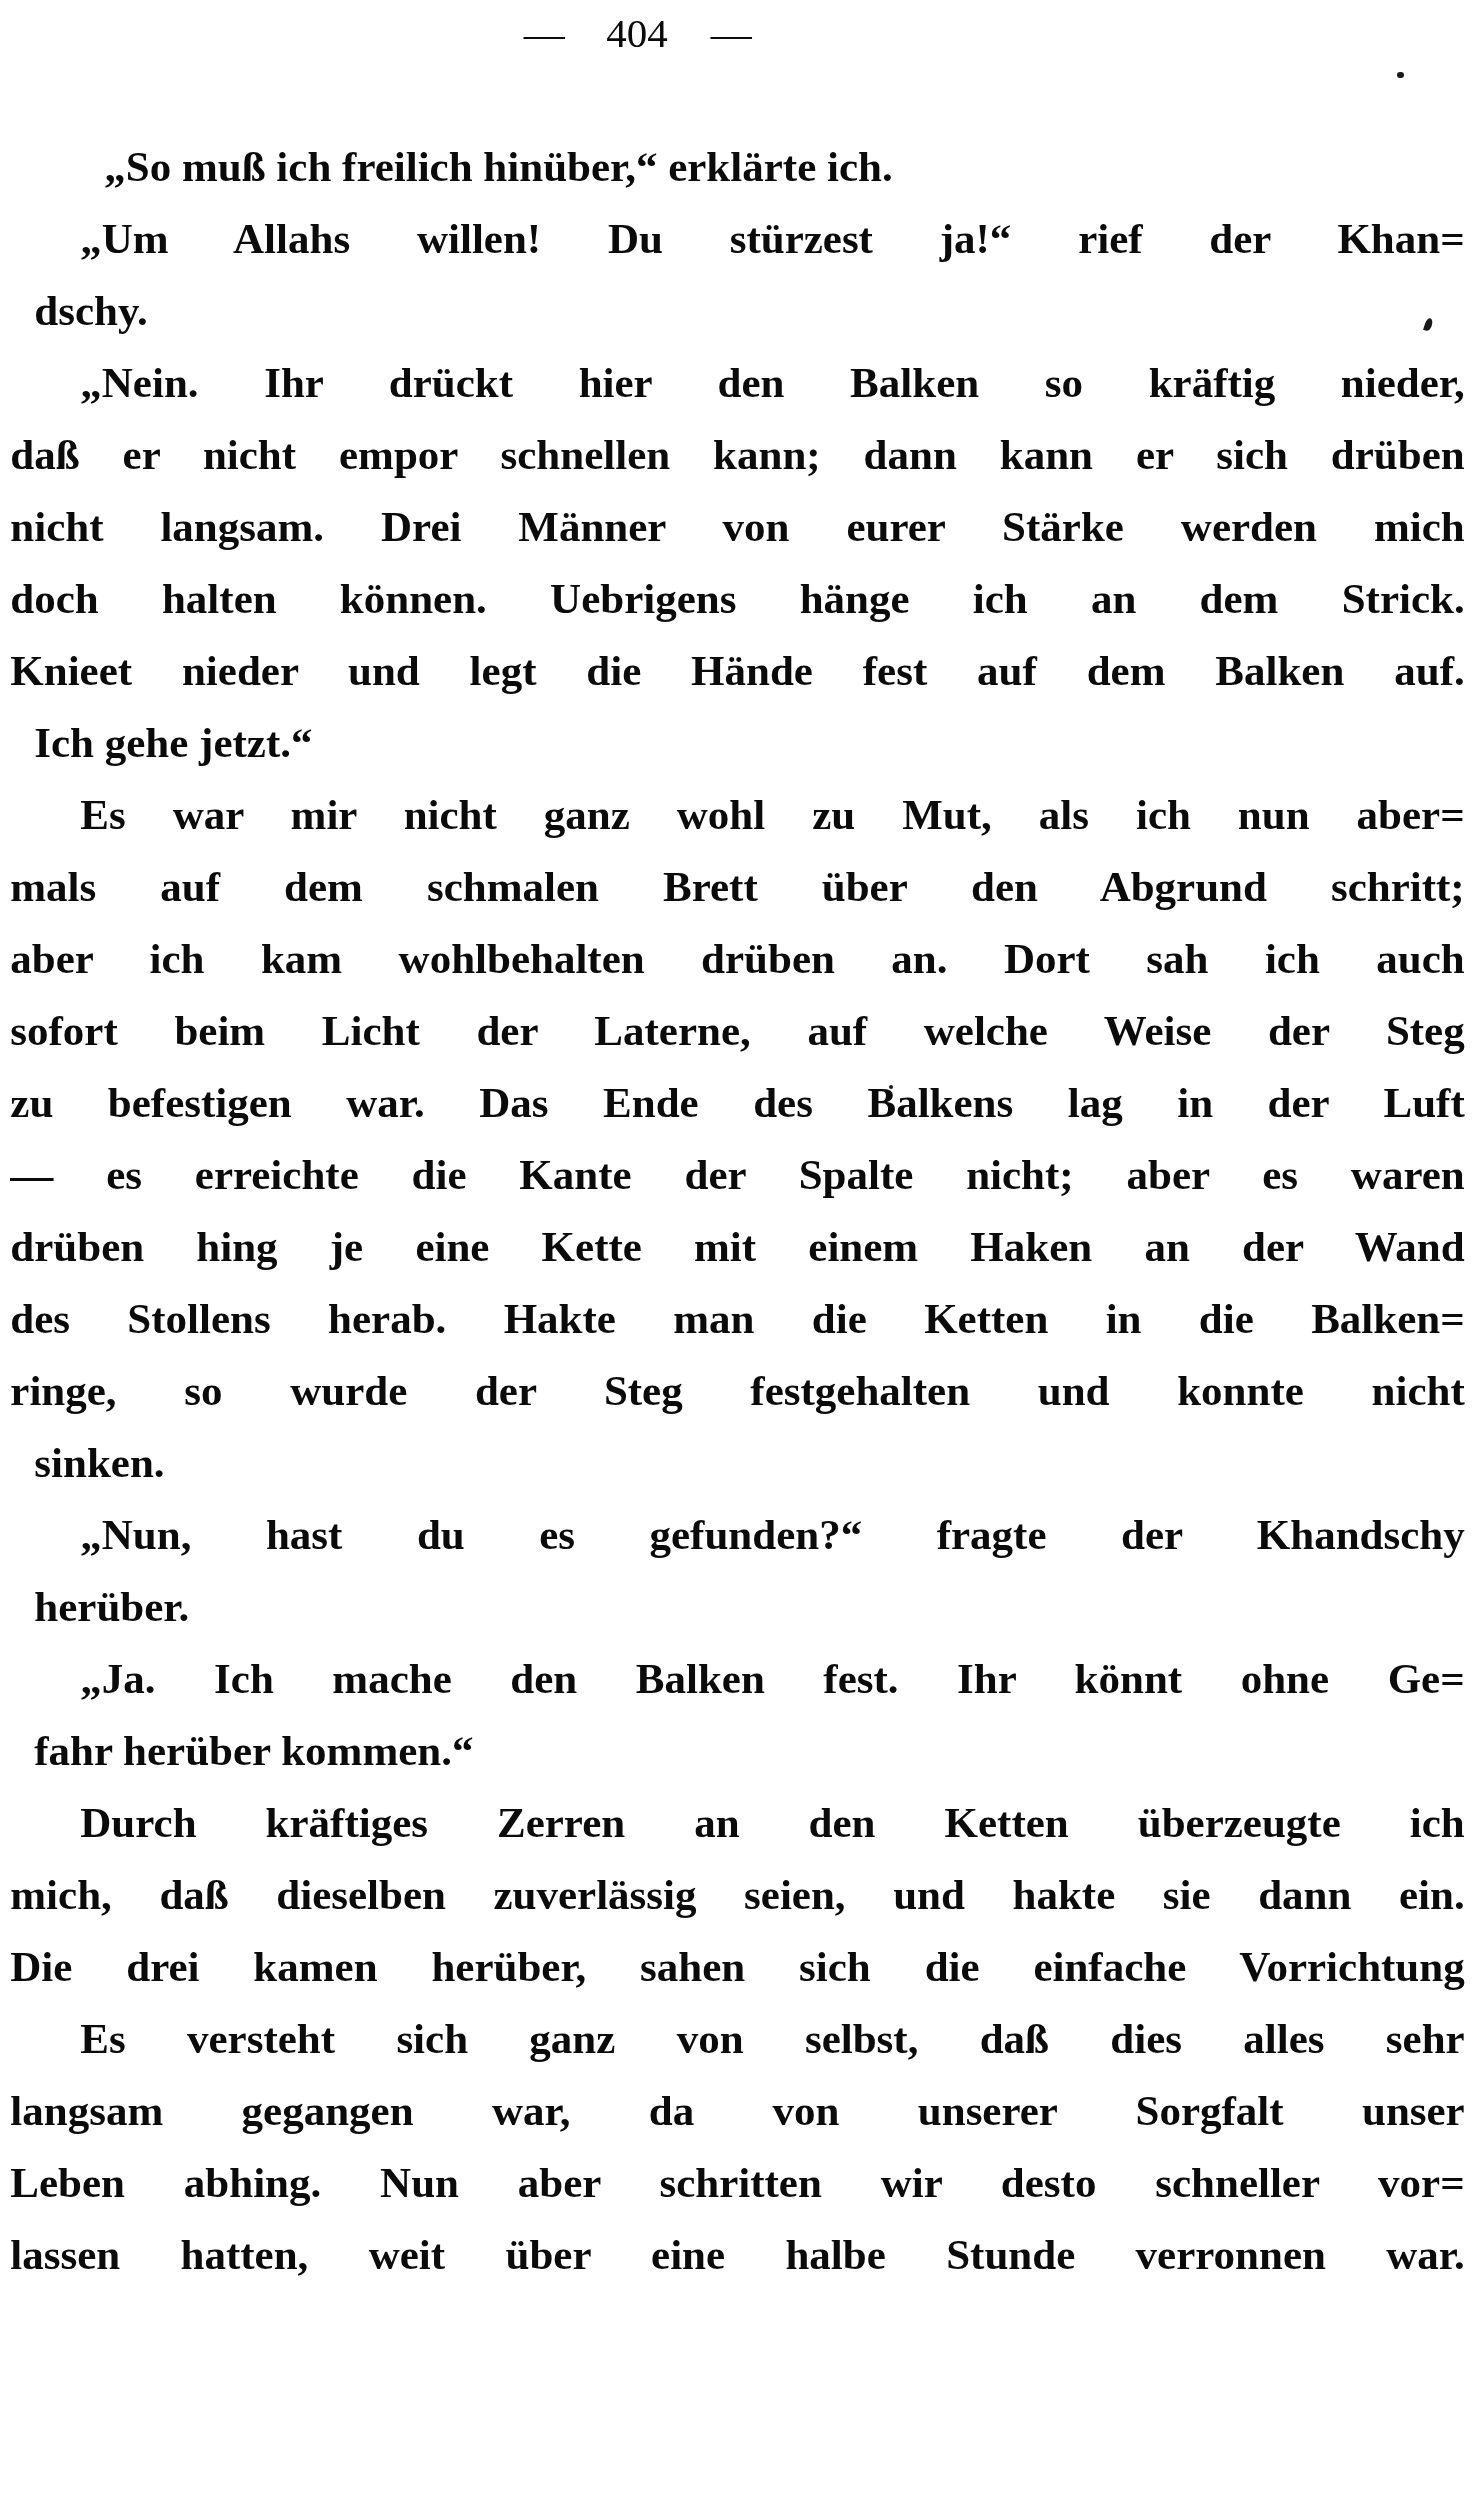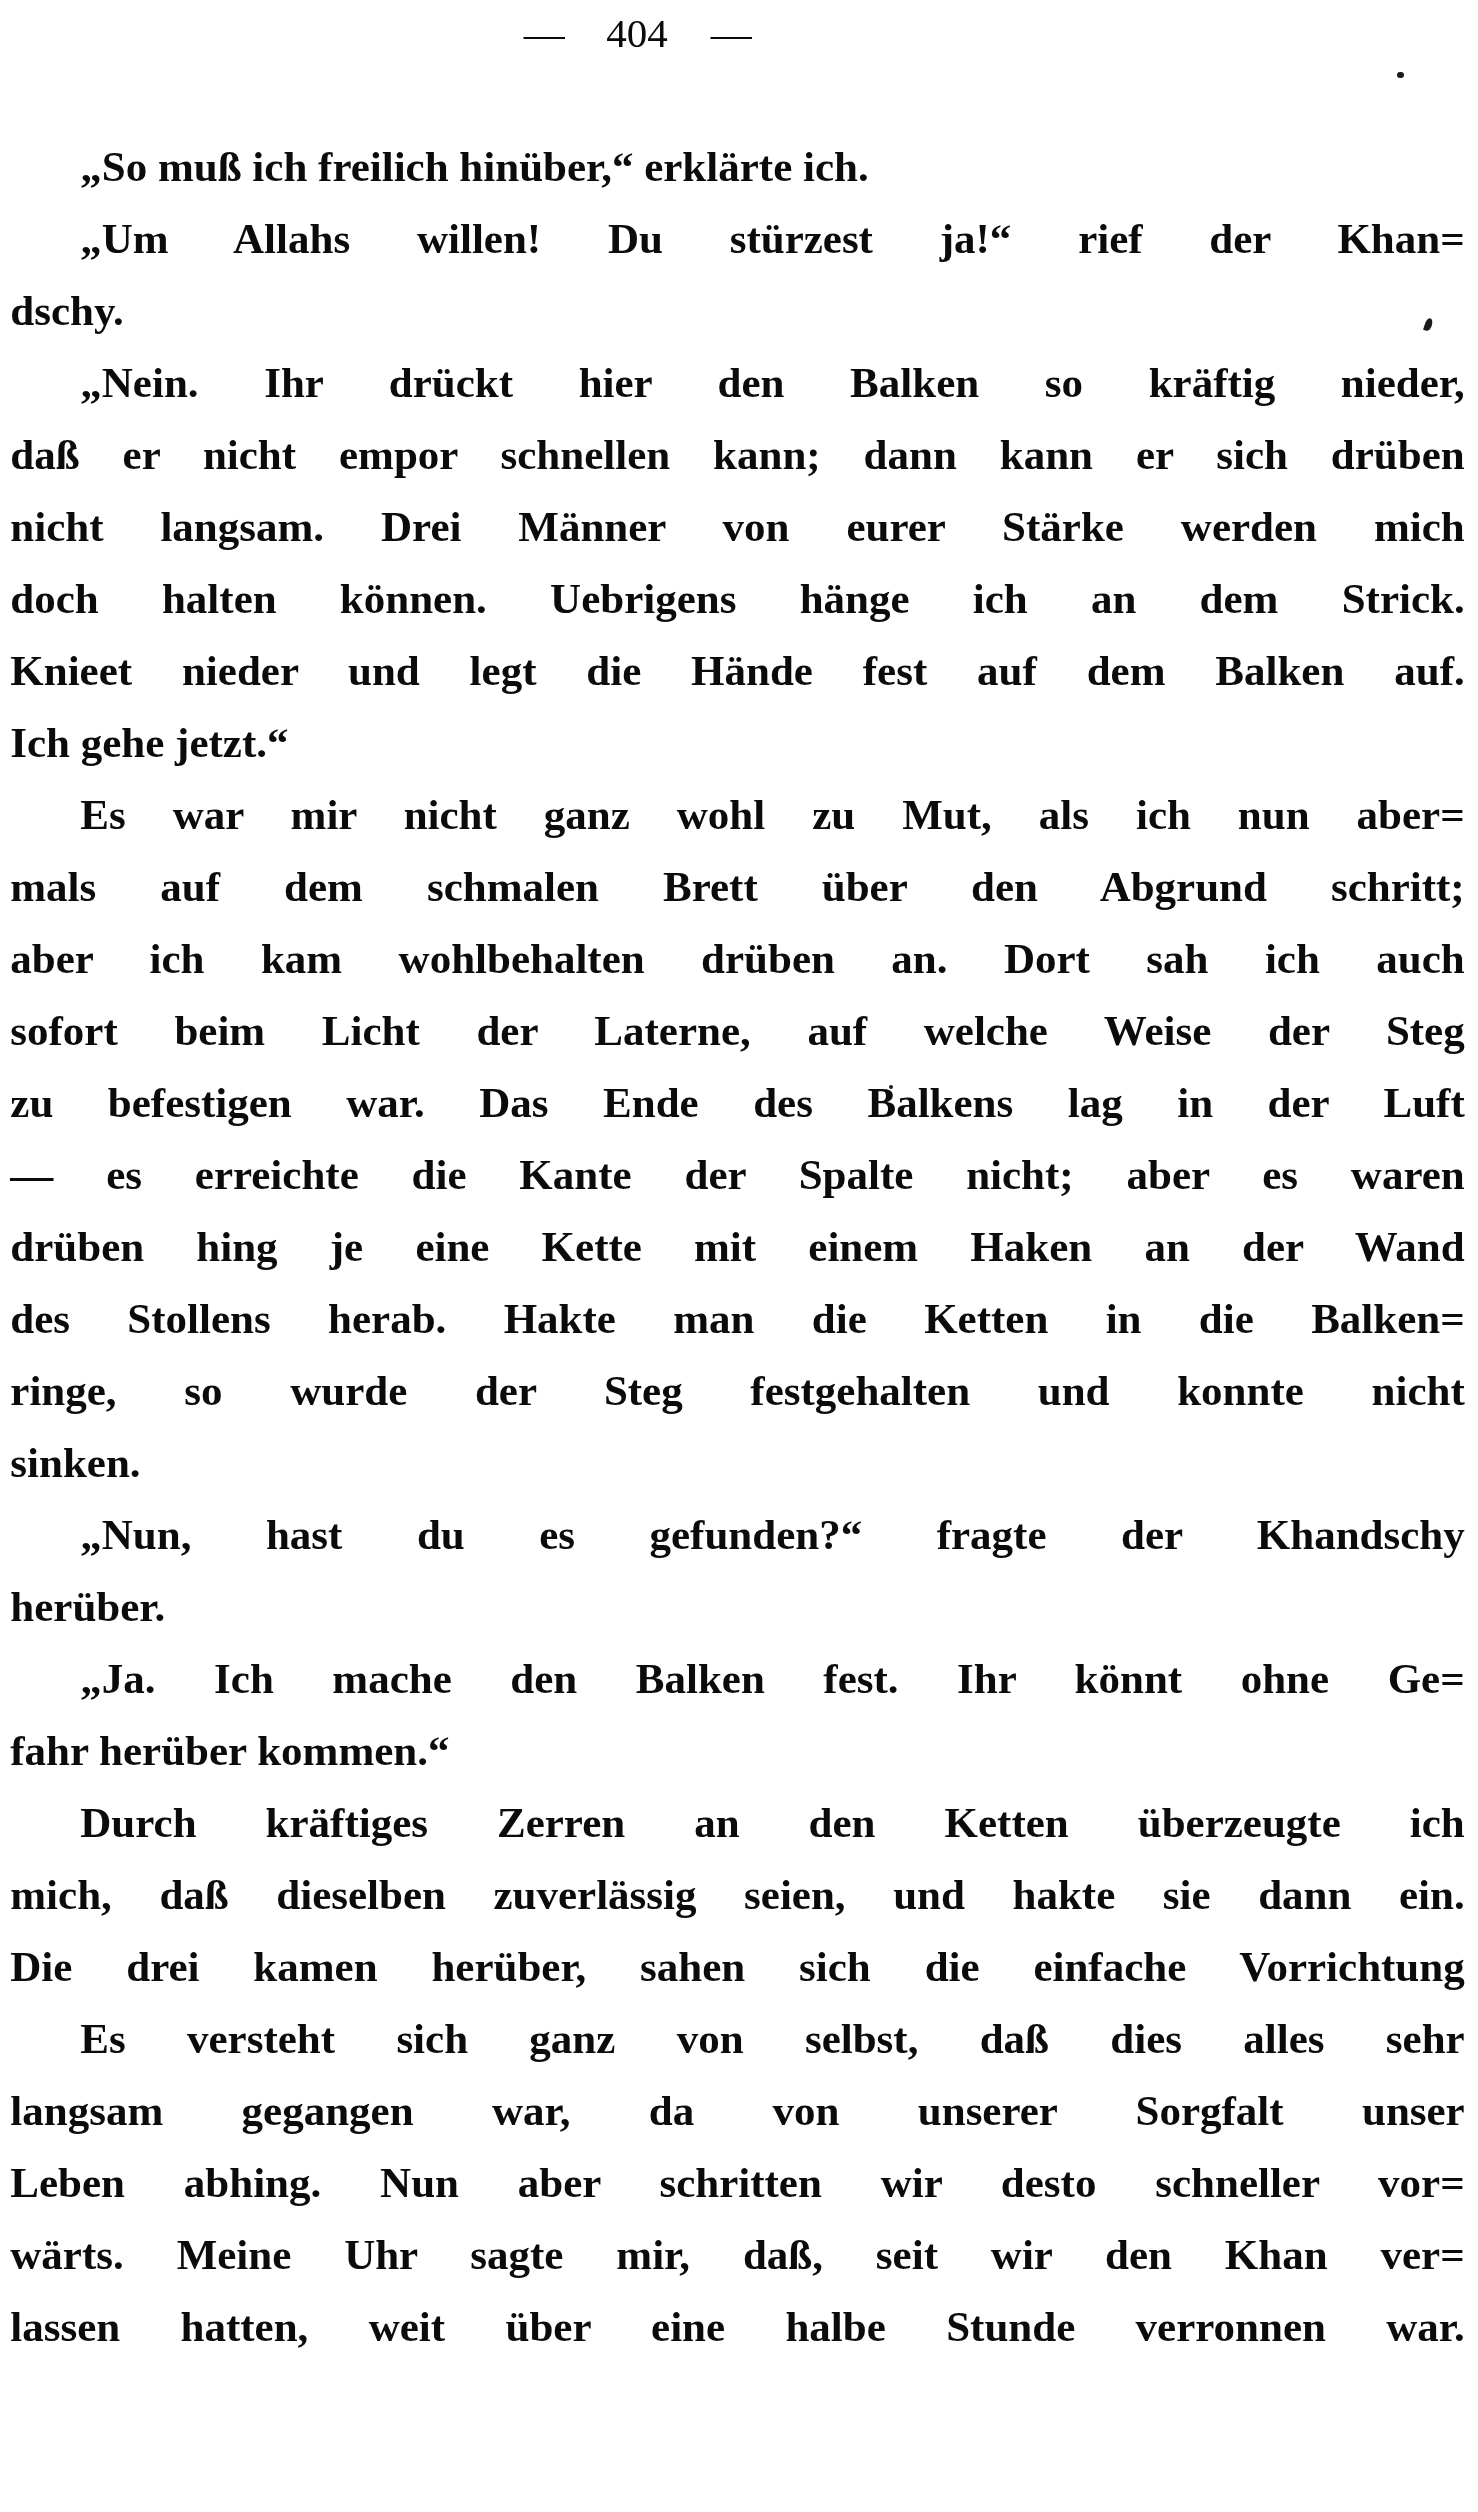--- a/index.html
+++ b/index.html
@@ -36,21 +36,21 @@
     line-height: 72px;
   }
   .line {
     height: 72px;
     text-align: justify;
     text-align-last: justify;
     white-space: normal;
     overflow: visible;
   }
   .line.indent { padding-left: 70px; }
-  .line.end { text-align-last: left; }
+  .line.end { text-align-last: left; margin-left: 24px; }
   .speck {
     position: absolute;
     background: #1a1a1a;
     border-radius: 50%;
   }
   .speck.comma {
     border-radius: 60% 60% 60% 0;
     transform: rotate(18deg);
   }
 </style>
@@ -88,21 +88,20 @@
       <div class="line indent">„Nun, hast du es gefunden?“ fragte der Khandschy</div>
       <div class="line end">herüber.</div>
       <div class="line indent">„Ja. Ich mache den Balken fest. Ihr könnt ohne Ge=</div>
       <div class="line end">fahr herüber kommen.“</div>
       <div class="line indent">Durch kräftiges Zerren an den Ketten überzeugte ich</div>
       <div class="line">mich, daß dieselben zuverlässig seien, und hakte sie dann ein.</div>
       <div class="line">Die drei kamen herüber, sahen sich die einfache Vorrichtung</div>
       <div class="line indent">Es versteht sich ganz von selbst, daß dies alles sehr</div>
       <div class="line">langsam gegangen war, da von unserer Sorgfalt unser</div>
       <div class="line">Leben abhing. Nun aber schritten wir desto schneller vor=</div>
-      <div class="line">wärts. Meine Uhr sagte mir, daß, seit wir den Khan ver=</div>
       <div class="line">lassen hatten, weit über eine halbe Stunde verronnen war.</div>
     </main>
 
   <div class="speck" style="left:1397px; top:63px; width:6.6px; height:6.6px;"></div>
   <div class="speck comma" style="left:1425px; top:309px; width:6.6px; height:12.5px;"></div>
   <div class="speck" style="left:889px; top:1076px; width:4.4px; height:4.4px;"></div>
 
 </div>
 
 

